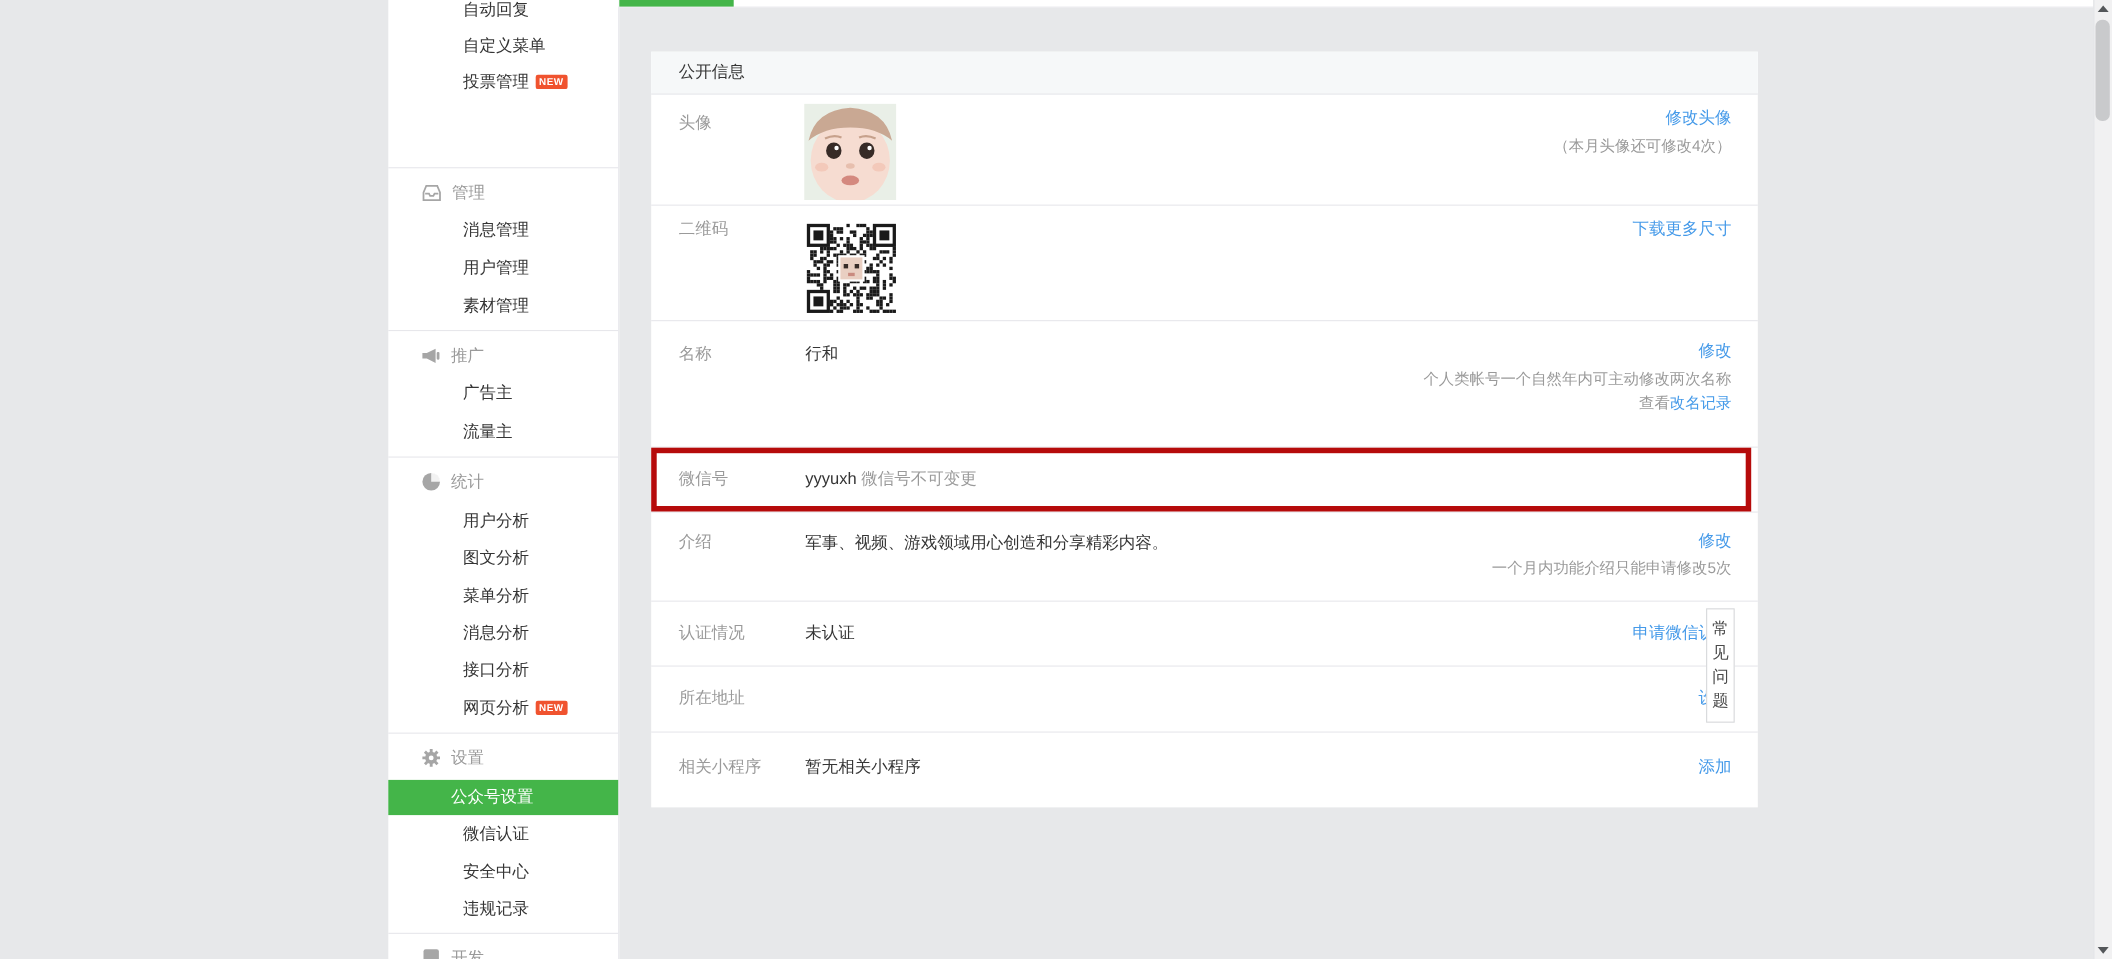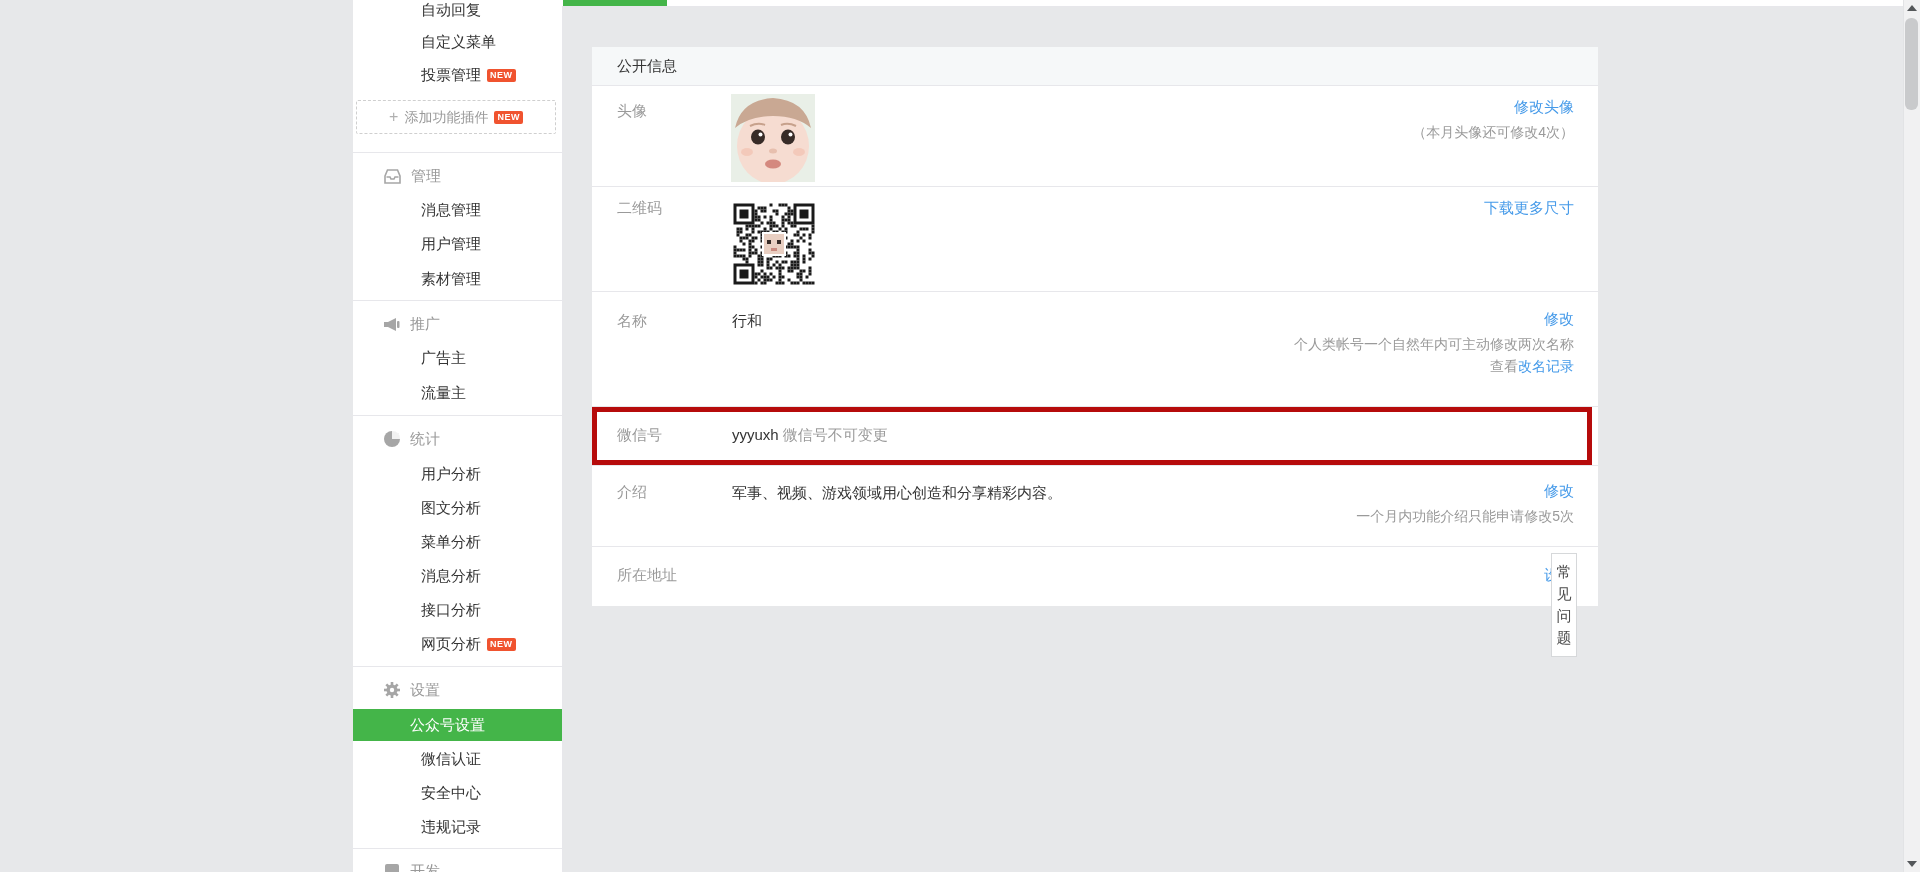--- a/index.html
+++ b/index.html
@@ -51,23 +51,20 @@
 <body>
 
 <div class="stage">
 
   <div class="sidebar">
 
     <div class="side-item" style="top:0px"><span>自动回复</span></div>
     <div class="side-item" style="top:32px"><span>自定义菜单</span></div>
     <div class="side-item" style="top:65px"><span>投票管理</span><span class="new-badge">NEW</span></div>
 
-    <div class="add-plugin">
-      <span class="plus">+</span><span>添加功能插件</span><span class="new-badge">NEW</span>
-    </div>
 
     <div class="side-divider" style="top:152px"></div>
 
     <div class="side-section" style="top:166px">
       <span class="sec-ico"><svg width="19" height="17" viewBox="0 0 19 17">
             <path d="M2 8 L4.5 2 H14.5 L17 8 V15 H2 Z M3.5 9 H7 l1 2 h3 l1-2 h3.5" fill="none" stroke="#a6a6a6" stroke-width="1.6"></path>
           </svg></span><span>管理</span>
     </div>
     <div class="side-item" style="top:200px"><span>消息管理</span></div>
     <div class="side-item" style="top:234px"><span>用户管理</span></div>
@@ -454,27 +451,37 @@
     </div>
 
 
     <div class="row" style="height:80px">
       <div class="row-label" style="top:17px">介绍</div>
       <div class="row-value" style="top:18px">军事、视频、游戏领域用心创造和分享精彩内容。</div>
       <div class="row-right" style="top:16px"><span class="blue">修改</span></div>
       <div class="row-right note" style="top:42px">一个月内功能介绍只能申请修改5次</div>
     </div>
 
+    <div class="row" style="height:58px">
+      <div class="row-label" style="top:19px">认证情况</div>
+      <div class="row-value" style="top:19px">未认证</div>
+      <div class="row-right" style="top:19px"><span class="blue">申请微信认证</span></div>
+    </div>
 
     <div class="row" style="height:59px">
       <div class="row-label" style="top:19px">所在地址</div>
       <div class="row-right" style="top:19px"><span class="blue">设置</span></div>
     </div>
 
 
+    <div class="row" style="height:68px">
+      <div class="row-label" style="top:22px">相关小程序</div>
+      <div class="row-value" style="top:22px">暂无相关小程序</div>
+      <div class="row-right" style="top:22px"><span class="blue">添加</span></div>
+    </div>
   </div>
 
   <div class="faq-tab">常见问题</div>
 
   <div class="scrollbar">
     <div class="sb-arrow-up"></div>
     <div class="sb-thumb"></div>
     <div class="sb-arrow-down"></div>
   </div>
 

